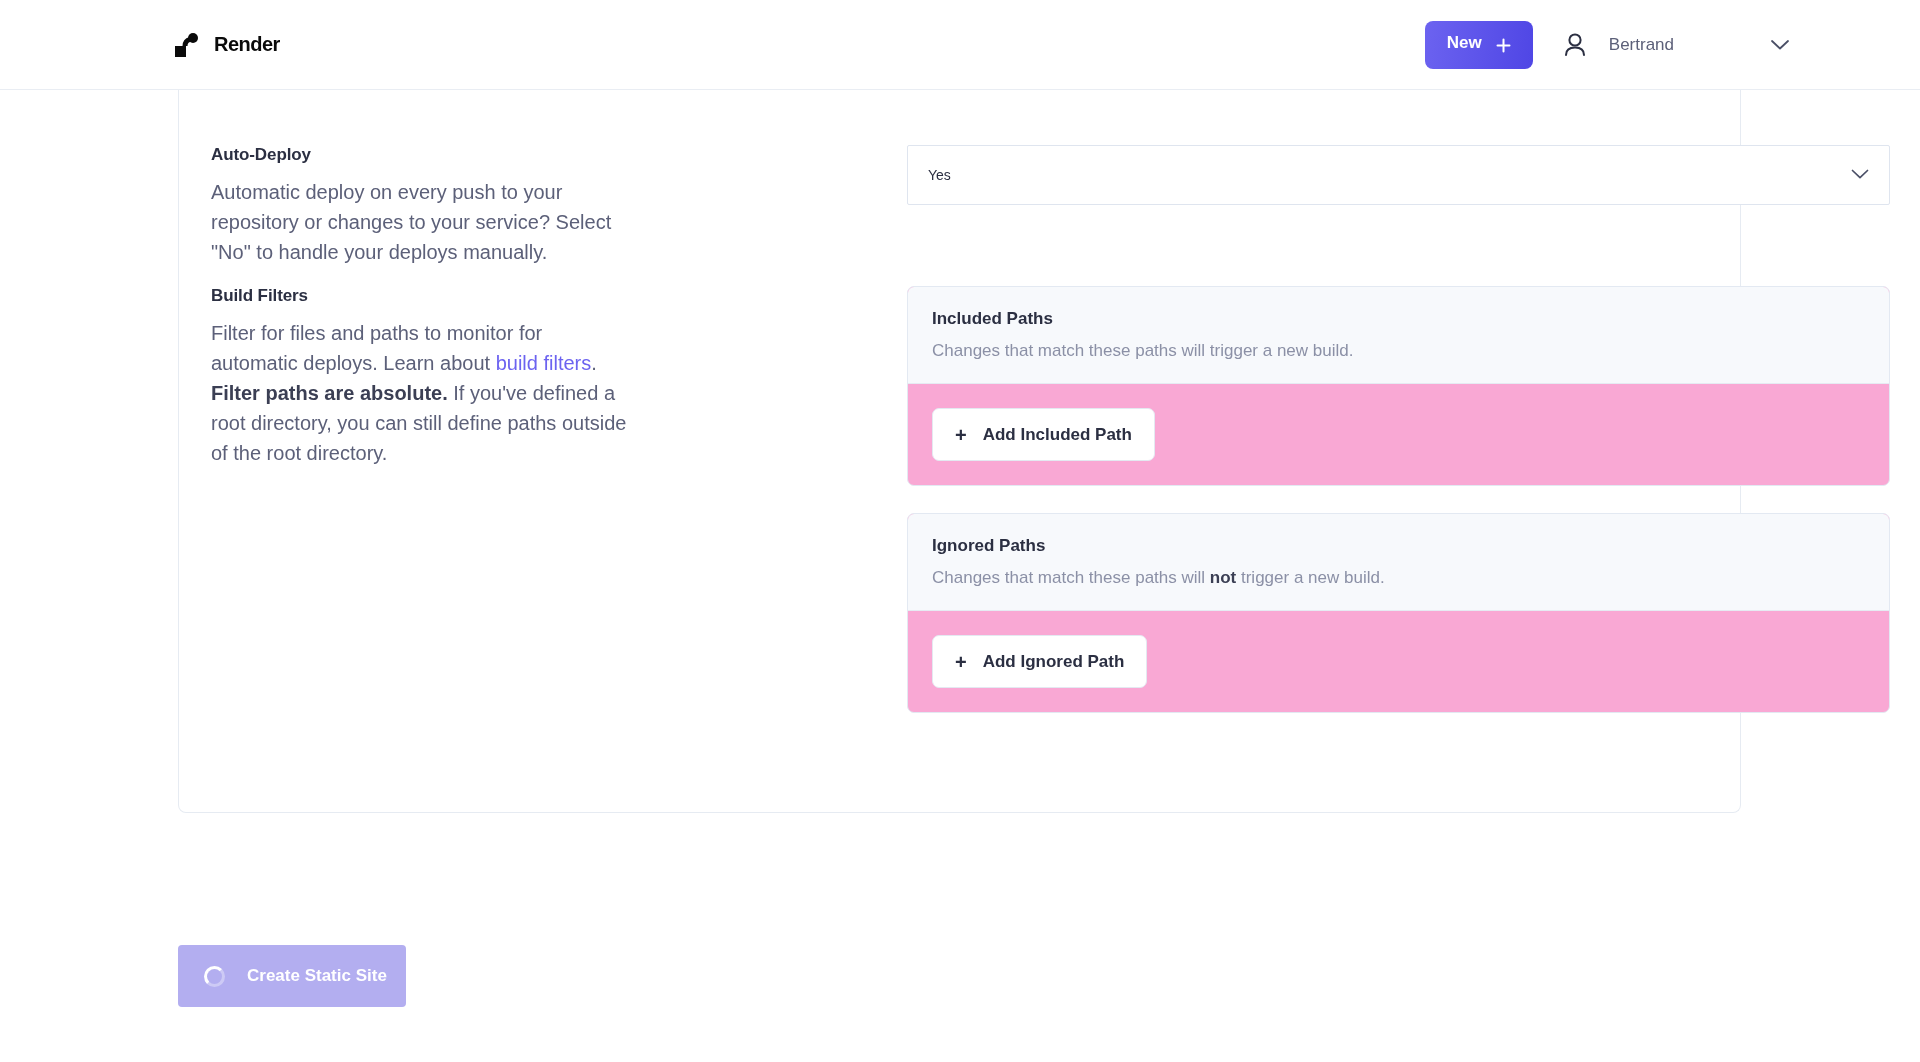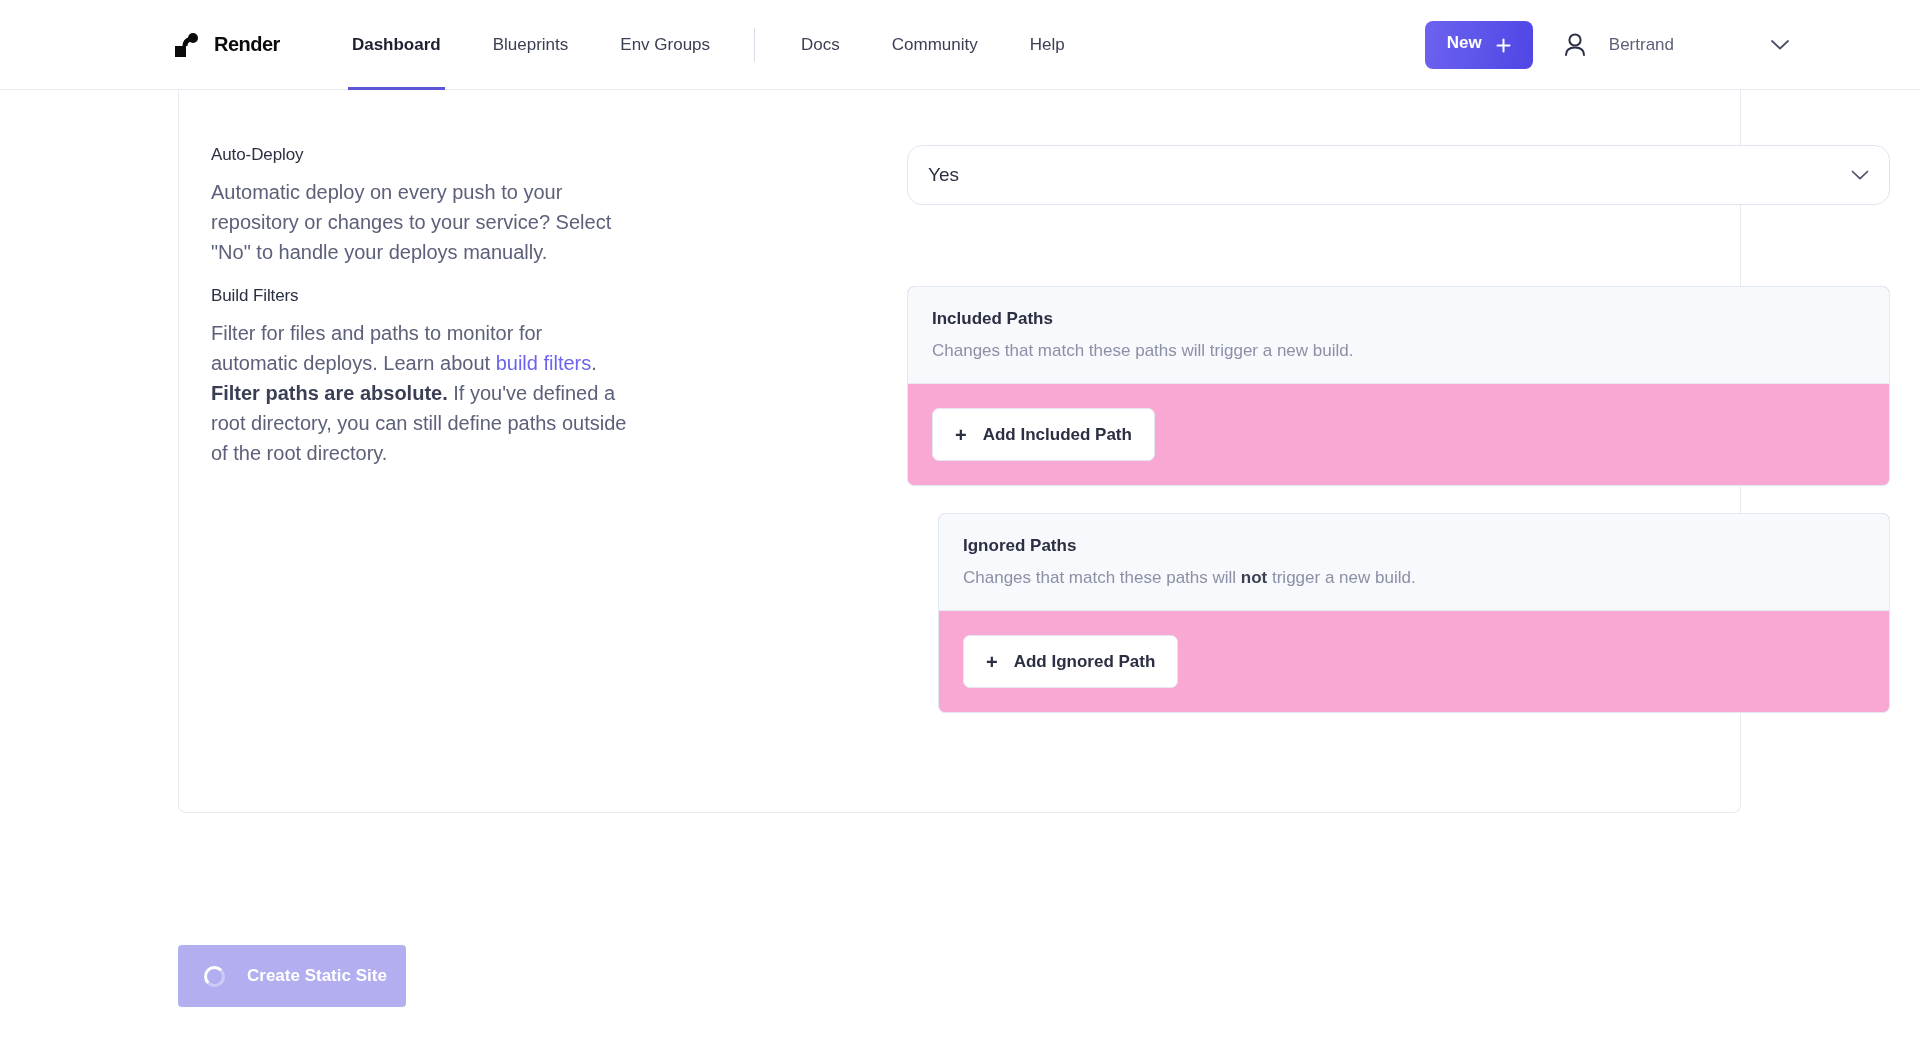--- a/index.html
+++ b/index.html
@@ -131,21 +131,21 @@
   .row {
     position: absolute;
     display: flex;
   }
   .row-label {
     width: 460px;
     padding-right: 40px;
   }
   .row-label h3 {
     font-size: 17px;
-    font-weight: 400;
+    font-weight: 700;
     color: #2b2f42;
     margin-bottom: 12px;
     letter-spacing: -0.1px;
   }
   .row-label p {
     font-size: 20px;
     line-height: 30px;
     color: #5c6079;
   }
   .row-label p b { font-weight: 700; color: #3b3f54; }
@@ -155,26 +155,26 @@
   .select-wrap {
     position: absolute;
     left: 728px;
     top: 0;
     width: 983px;
   }
   .select-box {
     position: relative;
     height: 60px;
     border: 1px solid #dfe5ef;
-    border-radius: 15px;
+    border-radius: 2px;
     background: #fff;
     display: flex;
     align-items: center;
     padding: 6px 20px;
-    font-size: 19px;
+    font-size: 14px;
     color: #2b2f42;
     cursor: pointer;
   }
   .select-box .chev {
     position: absolute;
     right: 20px;
     top: 50%;
     transform: translateY(-50%);
   }
 
@@ -184,21 +184,21 @@
     left: 728px;
     top: 0;
     width: 983px;
   }
   .panel {
     border: 1px solid #e3e9f2;
     border-radius: 7px;
     overflow: hidden;
     background: #f9a8d4;
   }
-  .panel + .panel { margin-top: 27px; margin-left: 31px; }
+  .panel + .panel { margin-top: 27px; }
   .panel-head {
     background: #f7f9fc;
     border-bottom: 1px solid #e6ebf3;
     padding: 22px 24px 20px 24px;
   }
   .panel-head h4 {
     font-size: 17px;
     font-weight: 700;
     color: #2b2f42;
     margin-bottom: 10px;
@@ -264,41 +264,20 @@
 
   <div class="logo-wrap">
     <svg class="logo-mark" viewBox="0 0 30 30">
       <path d="M3 16 L14 16 L14 27 L3 27 Z" fill="#0a0a0a"></path>
       <path d="M13 16 C13 10 17 10 19.5 9" stroke="#0a0a0a" stroke-width="5" fill="none" stroke-linecap="butt"></path>
       <circle cx="21" cy="8" r="5" fill="#0a0a0a"></circle>
     </svg>
     <span class="logo-text">Render</span>
   </div>
 
-  <nav class="nav">
-    <div class="nav-item active">
-      <span>Dashboard</span>
-    </div>
-    <div class="nav-item">
-      <span>Blueprints</span>
-    </div>
-    <div class="nav-item">
-      <span>Env Groups</span>
-    </div>
-    <div class="nav-sep"></div>
-    <div class="nav-item secondary">
-      <span>Docs</span>
-    </div>
-    <div class="nav-item secondary">
-      <span>Community</span>
-    </div>
-    <div class="nav-item secondary">
-      <span>Help</span>
-    </div>
-  </nav>
 
   <div class="header-right">
     <button class="new-btn">
       <span>New</span>
       <svg width="15" height="15" viewBox="0 0 15 15">
         <path d="M7.5 1.5 V13.5 M1.5 7.5 H13.5" stroke="#ffffff" stroke-width="2" stroke-linecap="round"></path>
       </svg>
     </button>
 
     <div class="avatar-wrap">

